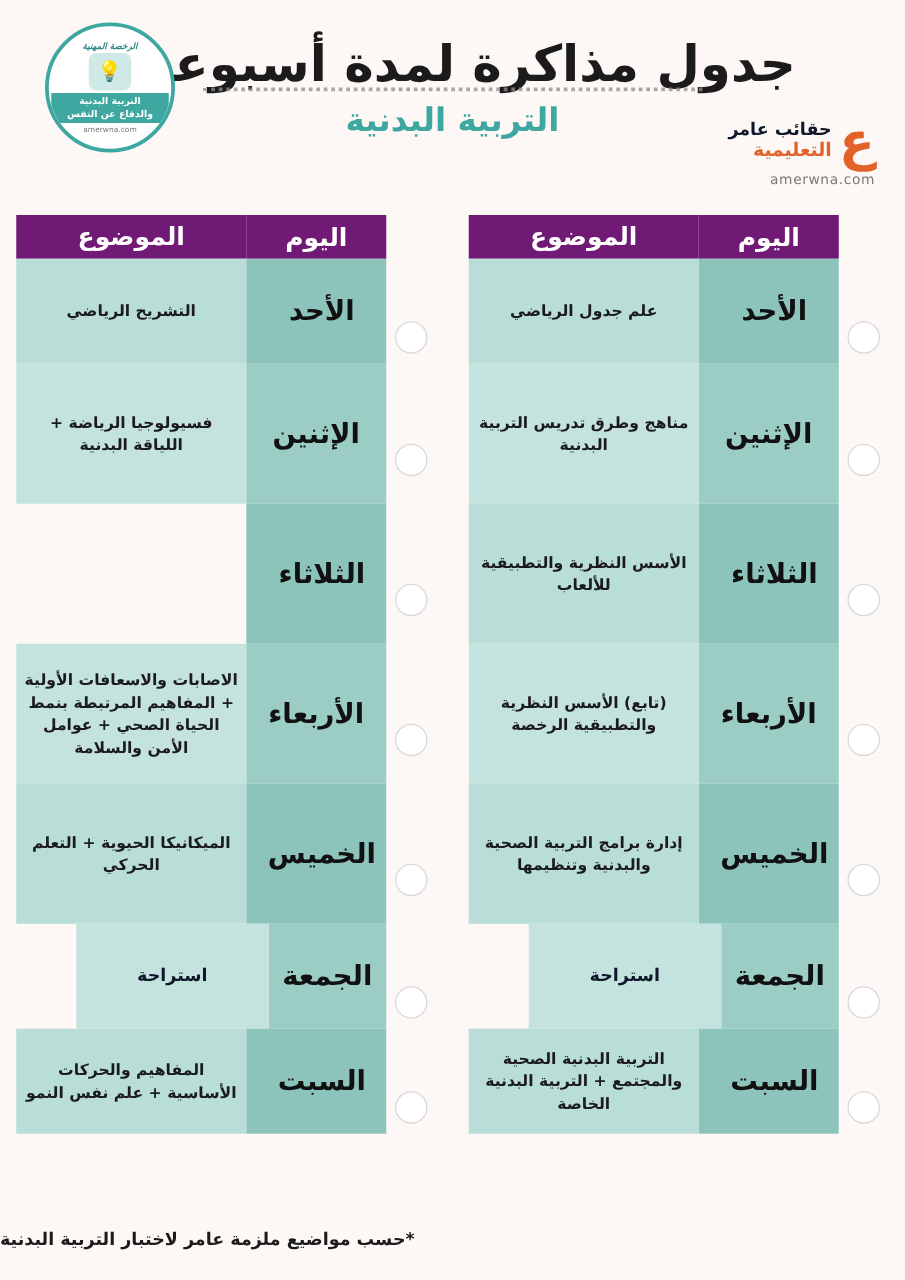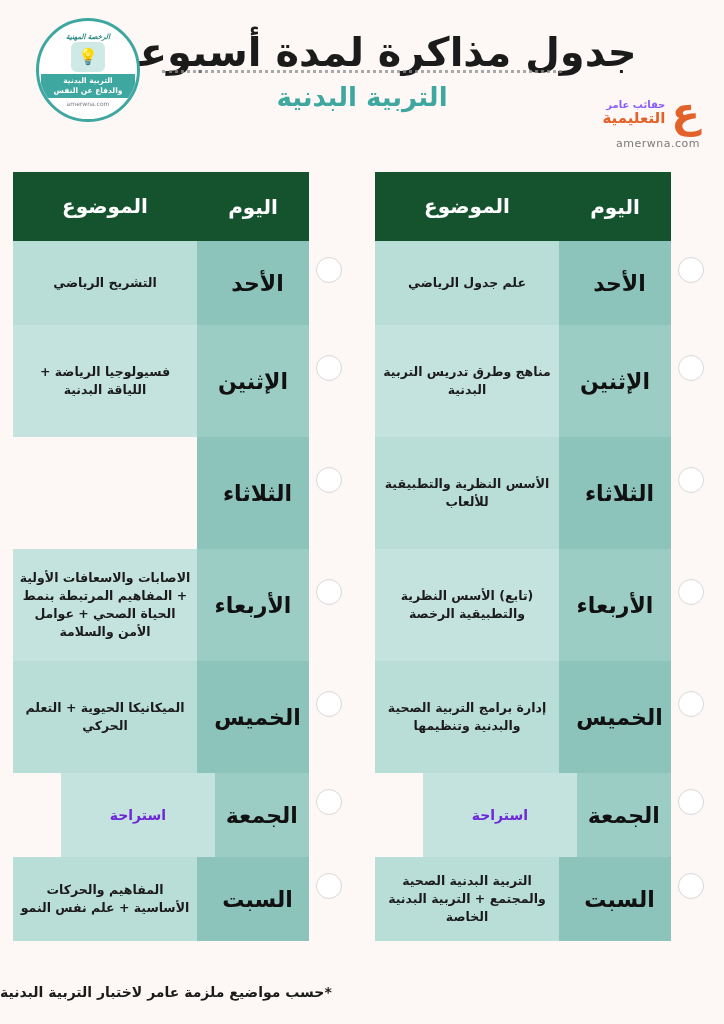--- a/index.html
+++ b/index.html
@@ -70,21 +70,21 @@
     font-size: 42px;
     font-weight: bold;
     color: #e2622a;
     line-height: 1;
     font-family: "DejaVu Sans", sans-serif;
   }
   .brand-text {
     text-align: right;
     line-height: 1.15;
   }
-  .brand-l1 { font-size: 10px; color: #8b5cf6; font-weight: bold; }
+  .brand-l1 { font-size: 14px; color: #0f172a; font-weight: bold; }
   .brand-l2 { font-size: 15px; color: #e2622a; font-weight: bold; }
   .brand-url {
     margin-top: 3px;
     font-size: 11px;
     color: #7a7a7a;
     direction: ltr;
     text-align: right;
     letter-spacing: .5px;
   }
 
@@ -174,25 +174,25 @@
     border-radius: 50%;
     background: #ffffff;
     border: 1px solid #d8d8d8;
   }
   .row {
     display: flex;
     flex-direction: row;
     width: 100%;
   }
   .head-row .cell {
-    background: #14532d;
+    background: #701a75;
     color: #ffffff;
     font-size: 20px;
     font-weight: bold;
-    height: 69px;
+    height: 35px;
   }
   .cell {
     display: flex;
     align-items: center;
     justify-content: center;
     text-align: center;
     padding: 4px 6px;
   }
   .c-day {
     width: 112px;
@@ -207,21 +207,21 @@
     color: #1b1b1b;
     line-height: 1.45;
   }
   .head-row .c-day, .head-row .c-sub { color: #fff; font-size: 20px; }
 
   
   .tint-a .c-day { background: #8cc3bb; padding-left: 15px; }
   .tint-a .c-sub { background: #b9ded8; }
   .tint-b .c-day { background: #9bcdc5; }
   .tint-b .c-sub { background: #c4e3de; }
-  .rest .c-sub { color: #6d28d9; font-size: 14px; margin-left: 48px; }
+  .rest .c-sub { color: #0f172a; font-size: 14px; margin-left: 48px; }
 
   
   .footnote {
     position: absolute;
     bottom: 24px;
     left: 0; right: 0;
     text-align: left;
     font-size: 14px;
     font-weight: bold;
     color: #1b1b1b;

